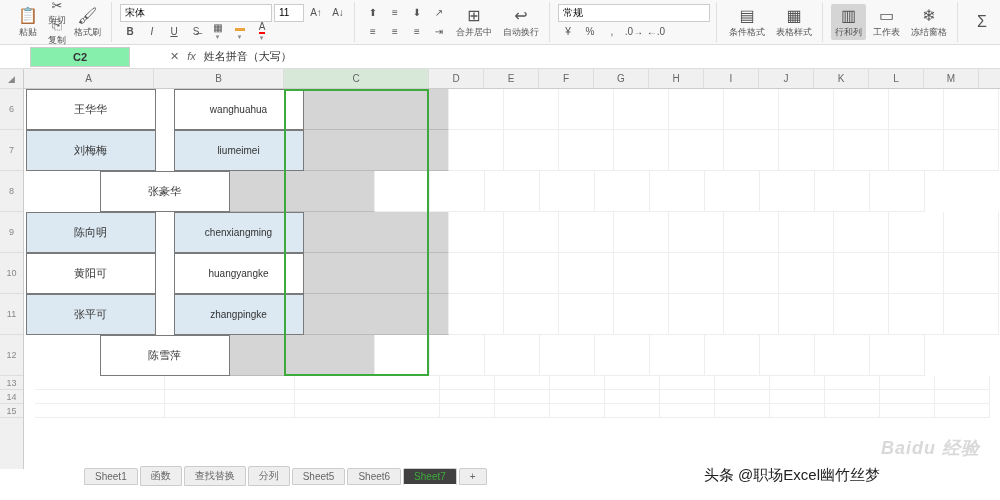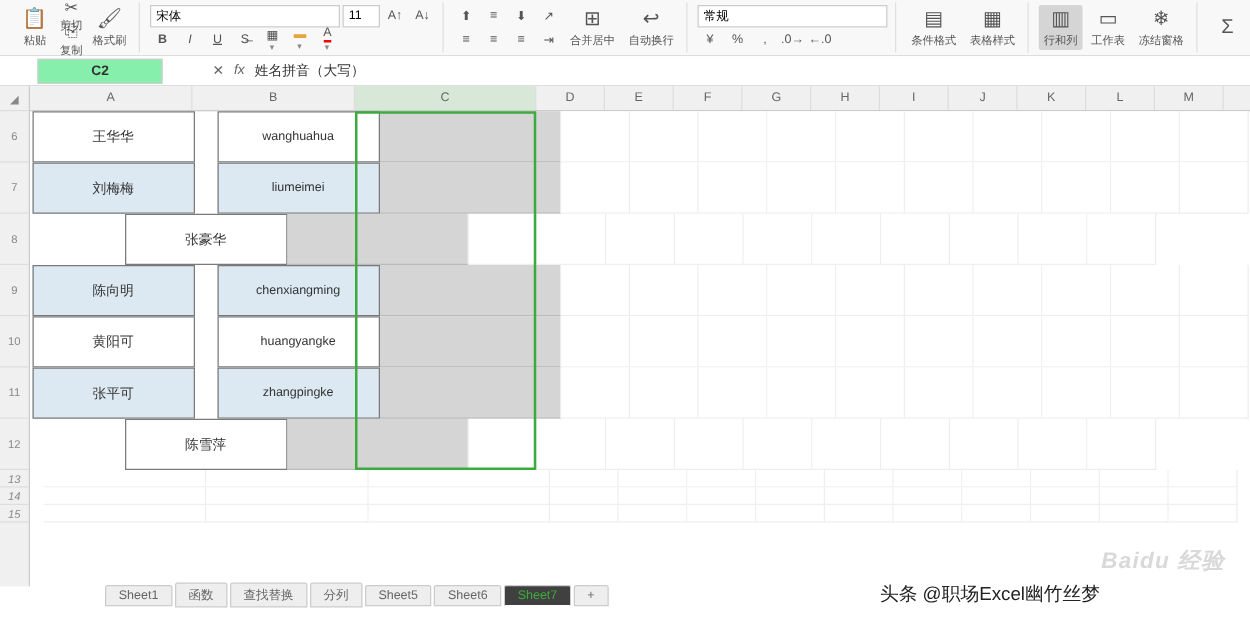--- a/index.html
+++ b/index.html
@@ -25,21 +25,21 @@
 .name-box { width: 100px; height: 20px; border: 1px solid #ccc; margin: 0 0 0 30px; text-align: center; font-size: 11px; display: flex; align-items: center; justify-content: center; background: #86efac; font-weight: bold; }
 .fx-btns { display: flex; gap: 8px; margin-left: 40px; color: #666; }
 .fx-input { margin-left: 8px; font-size: 11px; color: #333; }
 
 
 .grid-area { position: relative; display: flex; height: 400px; }
 .row-hdrs { width: 24px; background: #f0f0f0; border-right: 1px solid #ccc; }
 .row-hdr { height: 20px; border-bottom: 1px solid #ddd; display: flex; align-items: center; justify-content: center; font-size: 9px; color: #888; }
 .row-hdr.hdr0 { height: 20px; }
 .row-hdr.tall { height: 41px; }
-.row-hdr.short { height: 14px; font-style: italic; }
+.row-hdr.short { height: 14px; }
 .sheet { flex: 1; position: relative; }
 .col-hdrs { display: flex; height: 20px; background: #f0f0f0; border-bottom: 1px solid #ccc; }
 .col-hdr { border-right: 1px solid #ddd; display: flex; align-items: center; justify-content: center; font-size: 10px; color: #666; }
 .col-hdr.sel { background: #d8e8d8; }
 
 .cells { position: relative; }
 .cell-row { display: flex; height: 41px; justify-content: center; }
 .cell-row.short { height: 14px; }
 .cell { border-right: 1px solid #eee; border-bottom: 1px solid #eee; display: flex; align-items: center; justify-content: center; font-size: 11px; background: #fff; }
 .cell.bA { border: 1px solid #7a7a7a; justify-content: center; }

